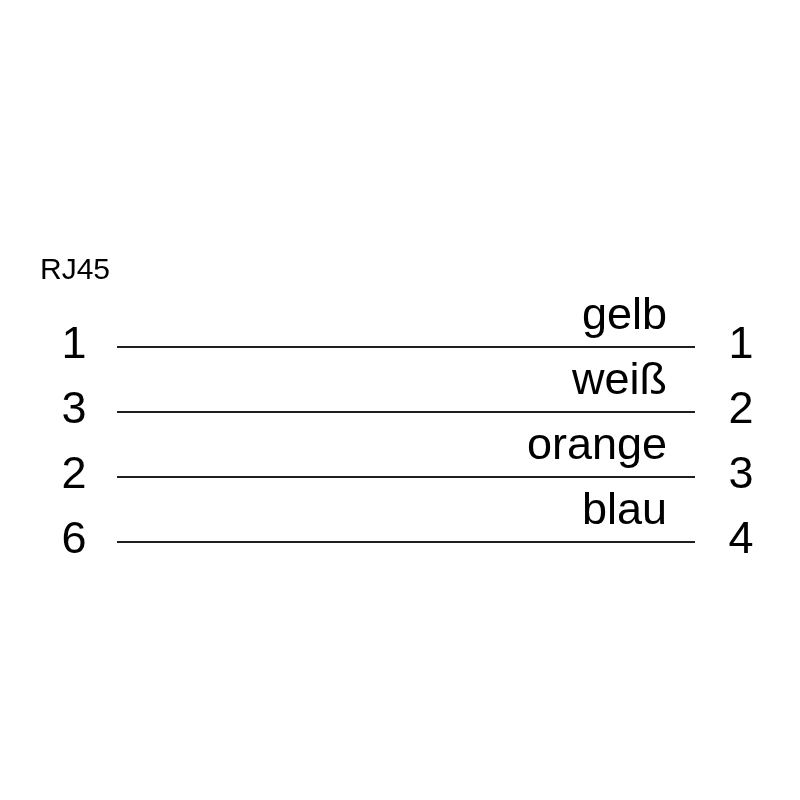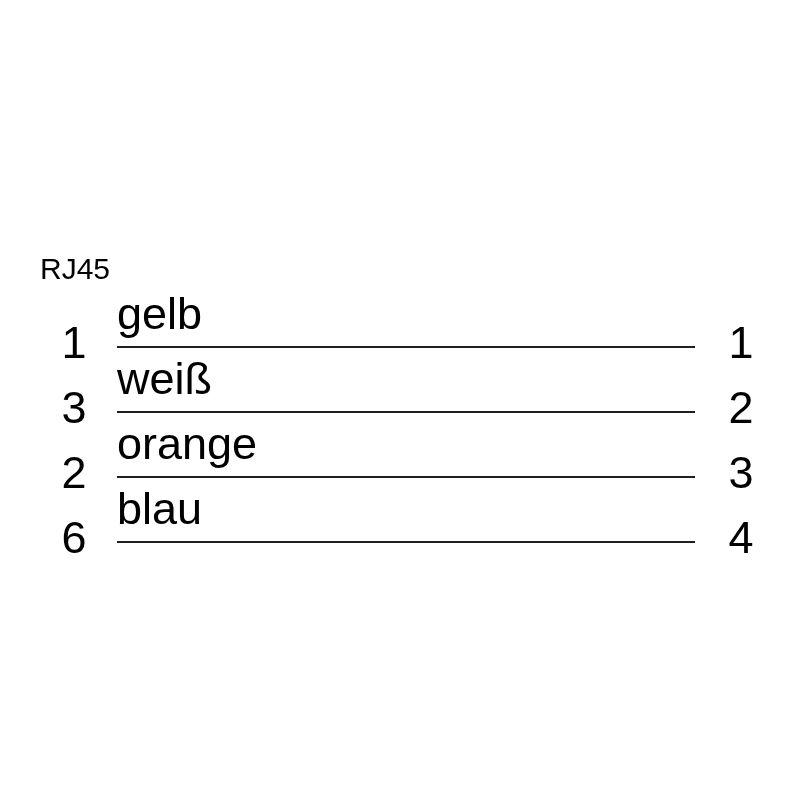--- a/index.html
+++ b/index.html
@@ -53,21 +53,21 @@
     height: 2px;
     background: #1f1f1f;
   }
   .wire-label {
     position: absolute;
     left: 117px;
     top: -56px;
     width: 550px;
     font-size: 45px;
     line-height: 45px;
-    text-align: left;
+    text-align: right;
   }
 </style>
 </head>
 <body>
 
 <div class="canvas">
 
   <div class="hdr hdr-left">RJ45</div>
 
 

